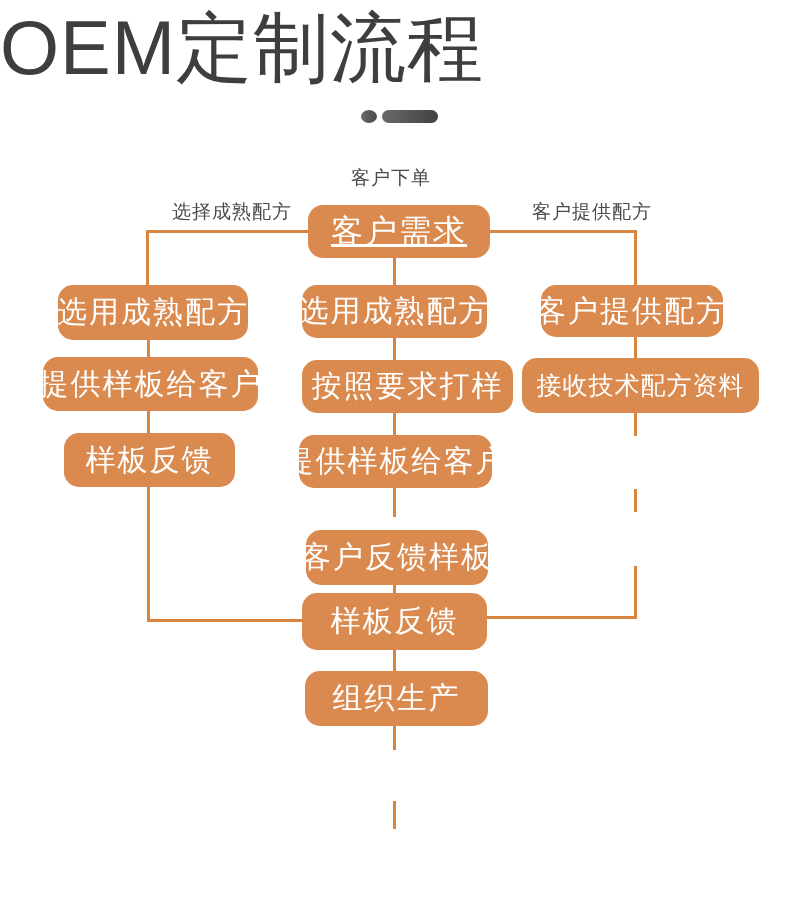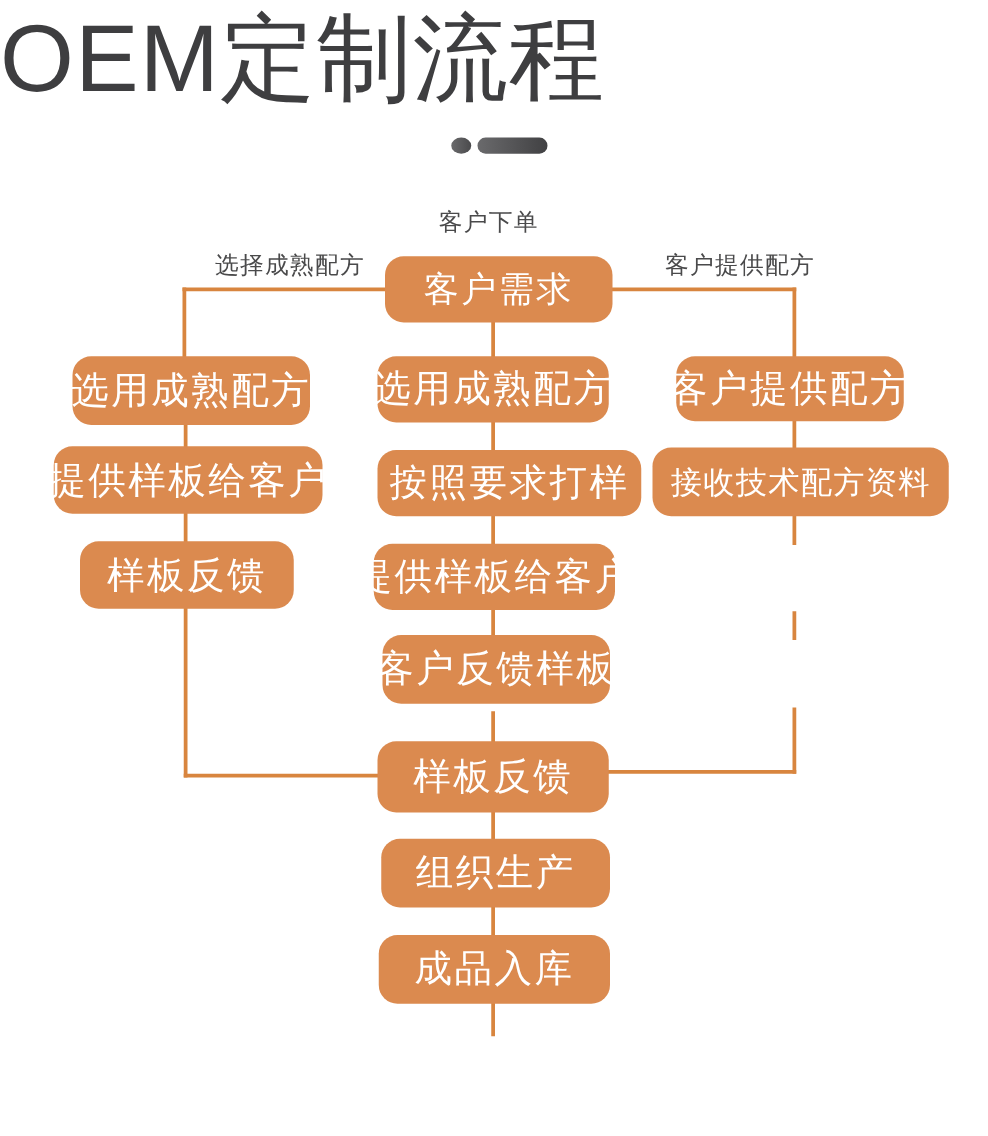--- a/index.html
+++ b/index.html
@@ -58,21 +58,21 @@
     color: #ffffff;
     border-radius: 15px;
     display: flex;
     align-items: center;
     justify-content: center;
     font-size: 30px;
     font-weight: 500;
     letter-spacing: 2px;
     white-space: nowrap;
   }
-  .node.root  { font-size: 28px; }
+  .node.root  { font-size: 32px; text-decoration: underline; }
   .node.small { font-size: 25px; letter-spacing: 1px; }
   .wire {
     position: absolute;
     background: #d8853f;
   }
 </style>
 </head>
 <body>
 
 <div class="canvas">
@@ -112,23 +112,22 @@
 
   <div class="node root" style="left:308px; top:205px; width:182px; height:53px;">客户需求</div>
 
   <div class="node" style="left:58px; top:285px; width:190px; height:55px;">选用成熟配方</div>
   <div class="node" style="left:43px; top:357px; width:215px; height:54px;">提供样板给客户</div>
   <div class="node" style="left:64px; top:433px; width:171px; height:54px;">样板反馈</div>
 
   <div class="node" style="left:302px; top:285px; width:185px; height:53px;">选用成熟配方</div>
   <div class="node" style="left:302px; top:360px; width:211px; height:53px;font-family:Liberation Mono, monospace;">按照要求打样</div>
   <div class="node" style="left:299px; top:435px; width:193px; height:53px;">提供样板给客户</div>
-  <div class="node" style="left:306px; top:508px; width:182px; height:55px;">客户反馈样板</div>
+  <div class="node" style="left:306px; top:530px; width:182px; height:55px;">客户反馈样板</div>
 
   <div class="node" style="left:541px; top:285px; width:182px; height:52px;">客户提供配方</div>
   <div class="node small" style="left:522px; top:358px; width:237px; height:55px;">接收技术配方资料</div>
 
   <div class="node" style="left:302px; top:593px; width:185px; height:57px;">样板反馈</div>
 
   <div class="node" style="left:305px; top:671px; width:183px; height:55px;">组织生产</div>
-  <div class="node" style="left:303px; top:748px; width:185px; height:55px;">成品入库</div>
 
 </div>
 
 </body></html>

